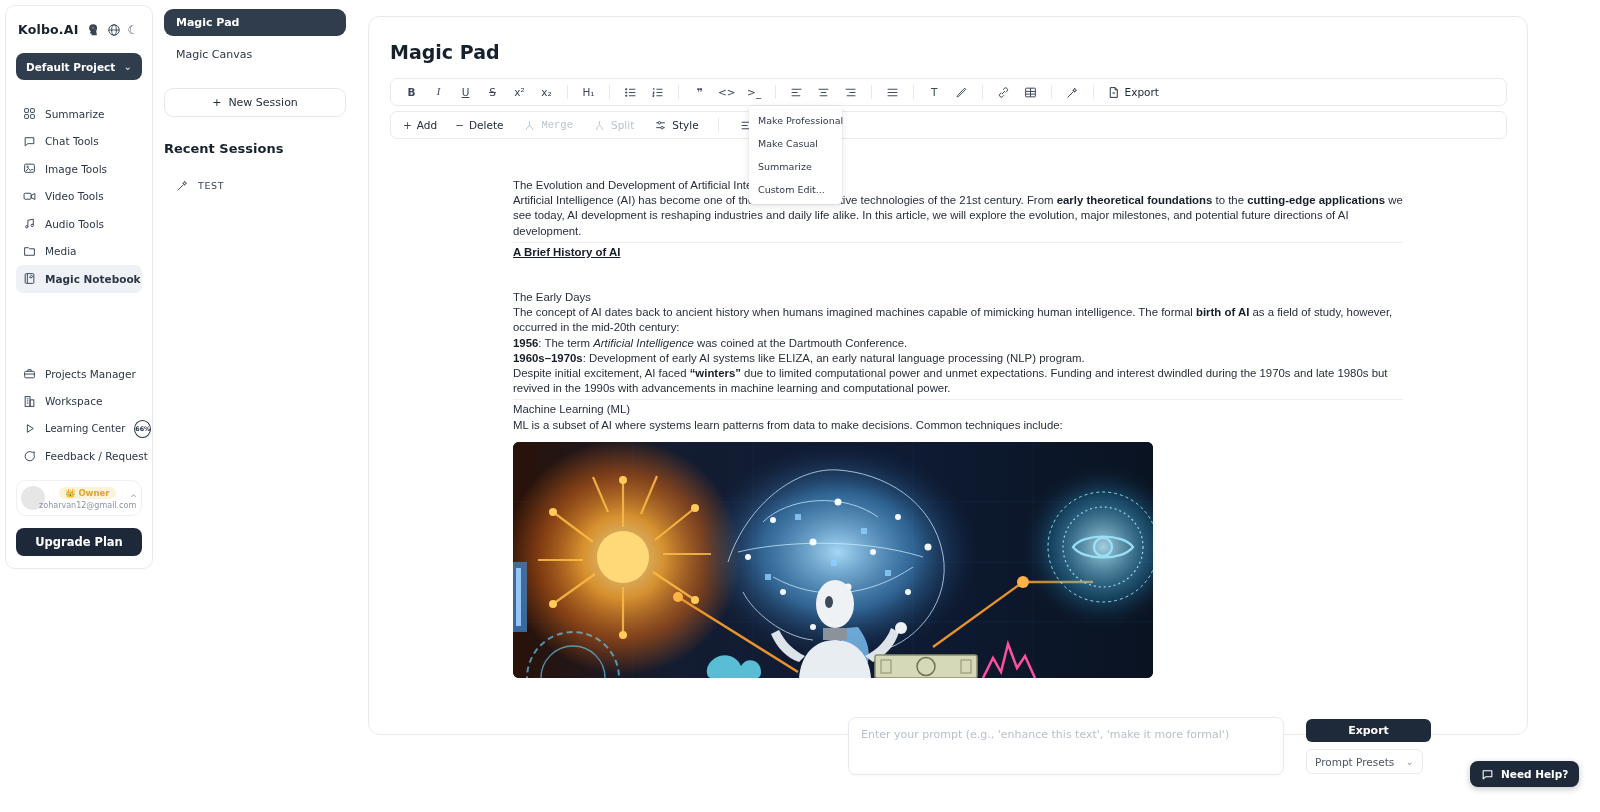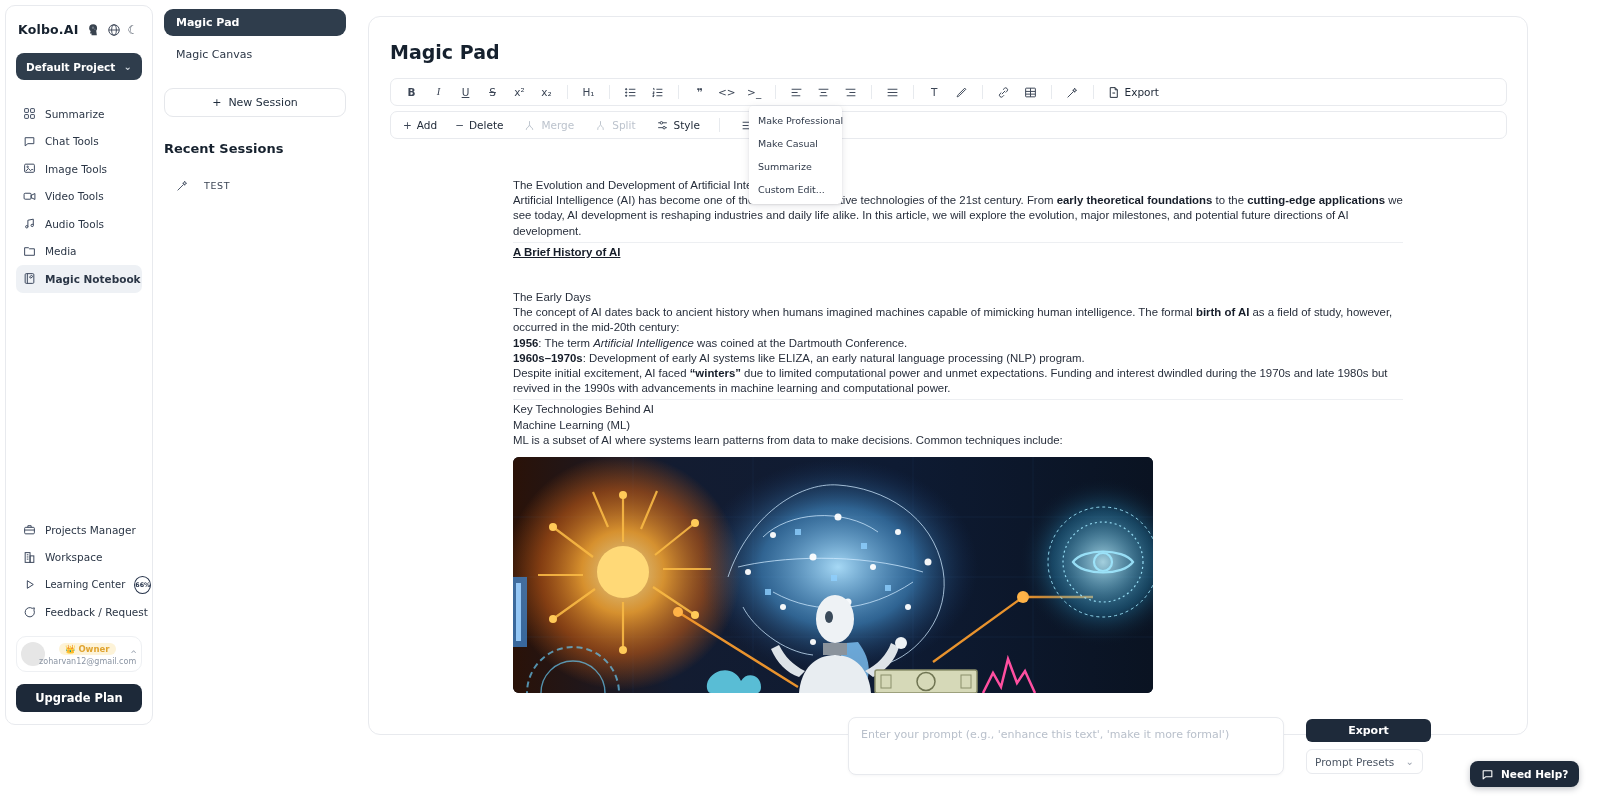--- a/index.html
+++ b/index.html
@@ -6,21 +6,21 @@
   body{
     width:1600px;height:812px;position:relative;overflow:hidden;
     background:#ffffff;color:#1e2b3b;
     font-family:"DejaVu Sans","Liberation Sans",sans-serif;
     -webkit-font-smoothing:antialiased;
   }
   .svg-ic{width:13px;height:13px;flex:0 0 13px;display:block;}
   .divline{width:1px;height:14px;background:#e7eaee;margin:0 5px;flex:0 0 1px;}
 
   
-  .left-sidebar{position:absolute;left:5px;top:5px;width:148px;height:720px;
+  .left-sidebar{position:absolute;left:5px;top:5px;width:148px;height:564px;
     background:#fff;border:1px solid #e8eaee;border-radius:10px;box-sizing:border-box;padding:16px 10px;}
   .logo-row{display:flex;align-items:center;gap:7px;padding:0 2px;}
   .brand{font-weight:bold;font-size:12.5px;color:#16212e;letter-spacing:.2px;white-space:nowrap;}
   .top-ic{color:#3a4454;width:14px;height:14px;cursor:pointer;}
   .moon{font-size:12px;color:#3a4454;line-height:14px;}
   .project-btn{margin-top:16px;height:27px;background:#2f3d4c;color:#fff;border-radius:8px;
     display:flex;align-items:center;justify-content:space-between;padding:0 10px;font-size:10.5px;font-weight:bold;cursor:pointer;}
   .chev{color:#cfd6dd;font-size:10px;}
   .nav{margin-top:20px;}
   .nav-item{display:flex;align-items:center;gap:9px;height:27.5px;font-size:10.5px;color:#2b3646;
@@ -40,21 +40,21 @@
     font-weight:bold;font-size:11.5px;cursor:pointer;font-family:inherit;}
 
   
   .sessions-panel{position:absolute;left:164px;top:9px;width:182px;}
   .session-pill{background:#2f3d4c;color:#fff;font-weight:600;font-size:11px;border-radius:9px;height:27px;
     display:flex;align-items:center;padding:0 12px;cursor:pointer;}
   .session-item{font-size:11px;color:#2b3646;padding:12px 12px 0 12px;cursor:pointer;}
   .new-session{margin-top:27px;height:29px;width:100%;border:1px solid #e5e7eb;border-radius:9px;background:#fff;
     display:flex;align-items:center;justify-content:center;gap:7px;font-size:11px;color:#1e2b3b;cursor:pointer;box-sizing:border-box;}
   .recent-heading{font-size:13px;font-weight:bold;margin-top:24px;color:#16212e;}
-  .recent-item{display:flex;gap:15px;align-items:center;font-size:9.5px;color:#3a4454;margin-top:23px;padding-left:12px;letter-spacing:.6px;cursor:pointer;text-align:center;}
+  .recent-item{display:flex;gap:9px;align-items:center;font-size:9.5px;color:#3a4454;margin-top:23px;padding-left:12px;letter-spacing:.6px;cursor:pointer;text-align:center;}
   .recent-item svg{color:#4a5568;}
 
   
   .main-card{position:absolute;left:368px;top:16px;width:1160px;height:719px;background:#fff;
     border:1px solid #e8eaee;border-radius:12px;box-sizing:border-box;}
   .page-title{position:absolute;left:21px;top:24px;font-size:19px;font-weight:bold;color:#16212e;margin:0;}
   .toolbar{position:absolute;left:21px;width:1117px;height:28px;border:1px solid #e8eaee;border-radius:7px;
     display:flex;align-items:center;padding:0 9px;box-sizing:border-box;gap:4px;}
   .tb1{top:61px;}
   .tb2{top:94px;}
@@ -355,21 +355,21 @@
 
   <div class="toolbar tb2">
     <div class="tbtn">
       <span class="glyph">+</span>
       <span class="tb-label">Add</span>
     </div>
     <div class="tbtn" style="margin-left:8px;">
       <span class="glyph">−</span>
       <span class="tb-label">Delete</span>
     </div>
-    <div class="tbtn disabled" style="margin-left:10px;">
+    <div class="tbtn disabled" style="margin-left:10px;font-family:Liberation Mono, monospace;">
       <svg class="svg-ic" viewBox="0 0 24 24" fill="none" stroke="currentColor" stroke-width="1.8">
           <path d="M6 20c0-6 6-4 6-10V4M18 20c0-6-6-4-6-10"></path>
         </svg>
       <span class="tb-label">Merge</span>
     </div>
     <div class="tbtn disabled" style="margin-left:10px;">
       <svg class="svg-ic" viewBox="0 0 24 24" fill="none" stroke="currentColor" stroke-width="1.8">
           <path d="M12 4v6c0 3-5 4-5 8v2M12 10c0 3 5 4 5 8v2"></path>
         </svg>
       <span class="tb-label">Split</span>
@@ -413,21 +413,20 @@
         <p class="doc-p"><span>Artificial Intelligence (AI) has become one of the most transformative technologies of the 21st century. From </span><span class="b">early theoretical foundations</span><span> to the </span><span class="b">cutting-edge applications</span><span> we see today, AI development is reshaping industries and daily life alike. In this article, we will explore the evolution, major milestones, and potential future directions of AI development.</span></p>
         <div class="doc-divider"></div>
         <p class="doc-p"><span class="b u">A Brief History of AI</span></p>
         <div class="doc-spacer"></div>
         <p class="doc-p"><span>The Early Days</span></p>
         <p class="doc-p"><span>The concept of AI dates back to ancient history when humans imagined machines capable of mimicking human intelligence. The formal </span><span class="b">birth of AI</span><span> as a field of study, however, occurred in the mid-20th century:</span></p>
         <p class="doc-p"><span class="b">1956</span><span>: The term </span><span class="i">Artificial Intelligence</span><span> was coined at the Dartmouth Conference.</span></p>
         <p class="doc-p"><span class="b">1960s–1970s</span><span>: Development of early AI systems like ELIZA, an early natural language processing (NLP) program.</span></p>
         <p class="doc-p"><span>Despite initial excitement, AI faced </span><span class="b">“winters”</span><span> due to limited computational power and unmet expectations. Funding and interest dwindled during the 1970s and late 1980s but revived in the 1990s with advancements in machine learning and computational power.</span></p>
         <div class="doc-divider"></div>
-        <p class="doc-p"><span>Key Technologies Behind AI</span></p>
         <p class="doc-p"><span>Machine Learning (ML)</span></p>
         <p class="doc-p"><span>ML is a subset of AI where systems learn patterns from data to make decisions. Common techniques include:</span></p>
       </div>
     <div class="doc-image">
       <svg width="640" height="236" viewBox="0 0 640 236">
         <defs>
           <linearGradient id="bg" x1="0" y1="0" x2="1" y2="0">
             <stop offset="0" stop-color="#2a1208"></stop>
               <stop offset="0.25" stop-color="#131c31"></stop>
             <stop offset="0.6" stop-color="#0e1b33"></stop>

